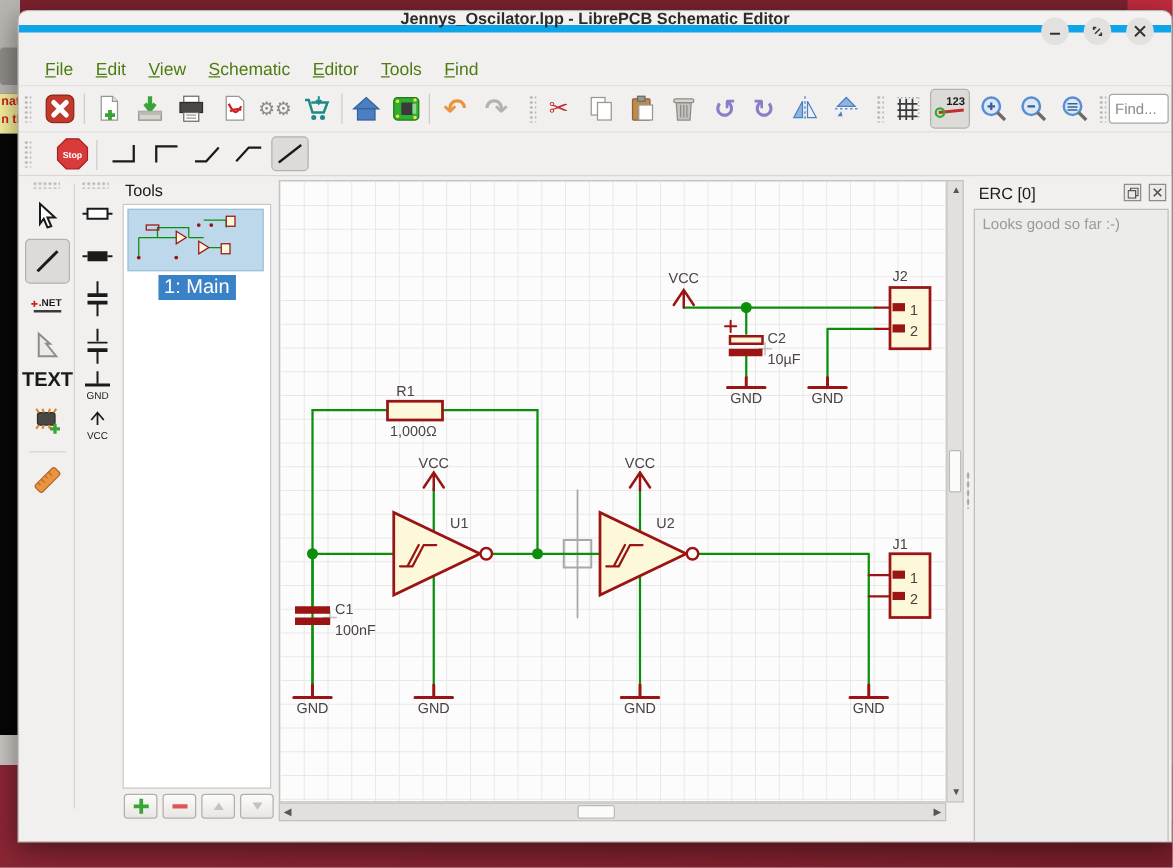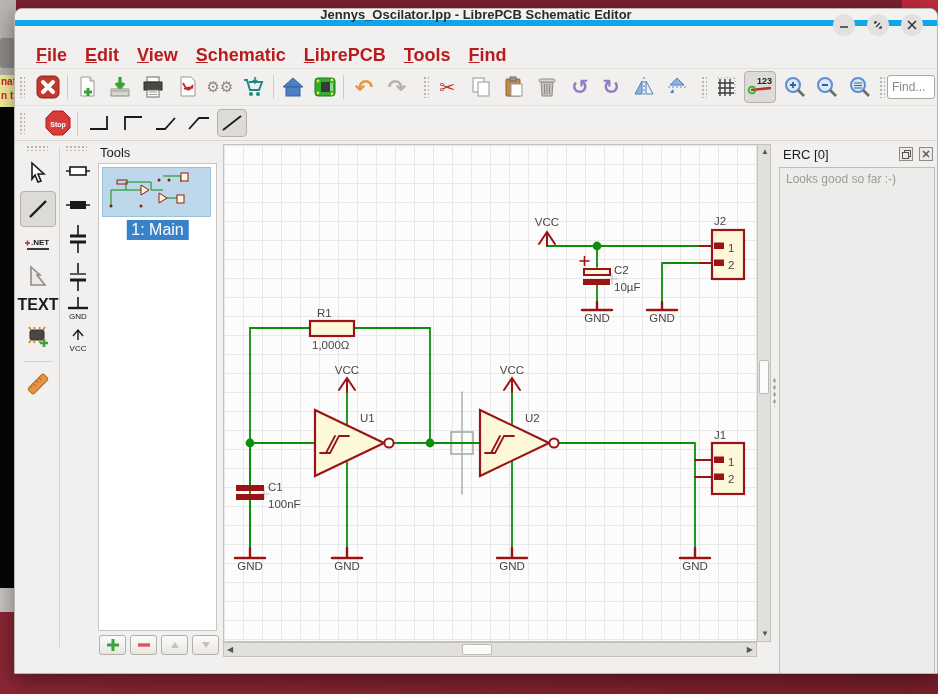--- a/index.html
+++ b/index.html
@@ -28,21 +28,21 @@
               border-bottom:6px solid #0ea5e9; display:flex; align-items:center; justify-content:center; }
   #title { font-size:13px; font-weight:bold; color:#2d2a28; }
   .winbtn { position:absolute; top:5px; width:22px; height:22px; border-radius:50%;
             background:#e3e1df; display:flex; align-items:center; justify-content:center; }
   #btn-min { right:82px; } #btn-restore { right:48px; } #btn-close { right:14px; }
   .winbtn svg { display:block; }
 
   
   #menubar { position:absolute; left:0; top:33px; width:100%; height:27px; background:#f1f0ef;
              border-bottom:1px solid #e3e1de; display:flex; align-items:center; padding-left:12px; }
-  .menu-item { display:inline-block; padding:3px 9px; font-size:18px; color:#b91c1c;font-weight:bold; }
+  .menu-item { display:inline-block; padding:3px 9px; font-size:14px; color:#4d7c0f; }
   .menu-item::first-letter { text-decoration:underline; }
 
   
   #toolbar1 { position:absolute; left:0; top:60px; width:100%; height:37px; border-bottom:1px solid #e3e1de; }
   #toolbar2 { position:absolute; left:0; top:97px; width:100%; height:35px; border-bottom:1px solid #d8d5d2; }
   .tbtn { position:absolute; top:2px; width:32px; height:32px; display:flex; align-items:center; justify-content:center; border-radius:4px; }
   .tbtn.pressed { background:#dddbd8; border:1px solid #b5b1ac; }
   .tsep { position:absolute; top:6px; width:1px; height:24px; background:#cfccc8; }
   .tgrip { position:absolute; top:7px; width:6px; height:22px;
            background-image:radial-gradient(#b9b6b2 1px, transparent 1.2px); background-size:4px 4px; }
@@ -135,21 +135,21 @@
         <path d="M1 1 L9 9 M9 1 L1 9" stroke="#333" stroke-width="1.6"></path>
       </svg>
     </div>
   </div>
 
   <div id="menubar">
     <span class="menu-item">File</span>
     <span class="menu-item">Edit</span>
     <span class="menu-item">View</span>
     <span class="menu-item">Schematic</span>
-    <span class="menu-item">LibrePCB</span>
+    <span class="menu-item">Editor</span>
     <span class="menu-item">Tools</span>
     <span class="menu-item">Find</span>
   </div>
 
   <div id="toolbar1">
     <div class="tgrip" style="left:4px"></div>
     <div class="tbtn" style="left:17px">
       <svg width="24" height="24">
         <rect x="1" y="1" width="22" height="22" rx="5" fill="#c0392b" stroke="#8e2418"></rect>
         <path d="M7 7 L17 17 M17 7 L7 17" stroke="#fff" stroke-width="4" stroke-linecap="round"></path>

